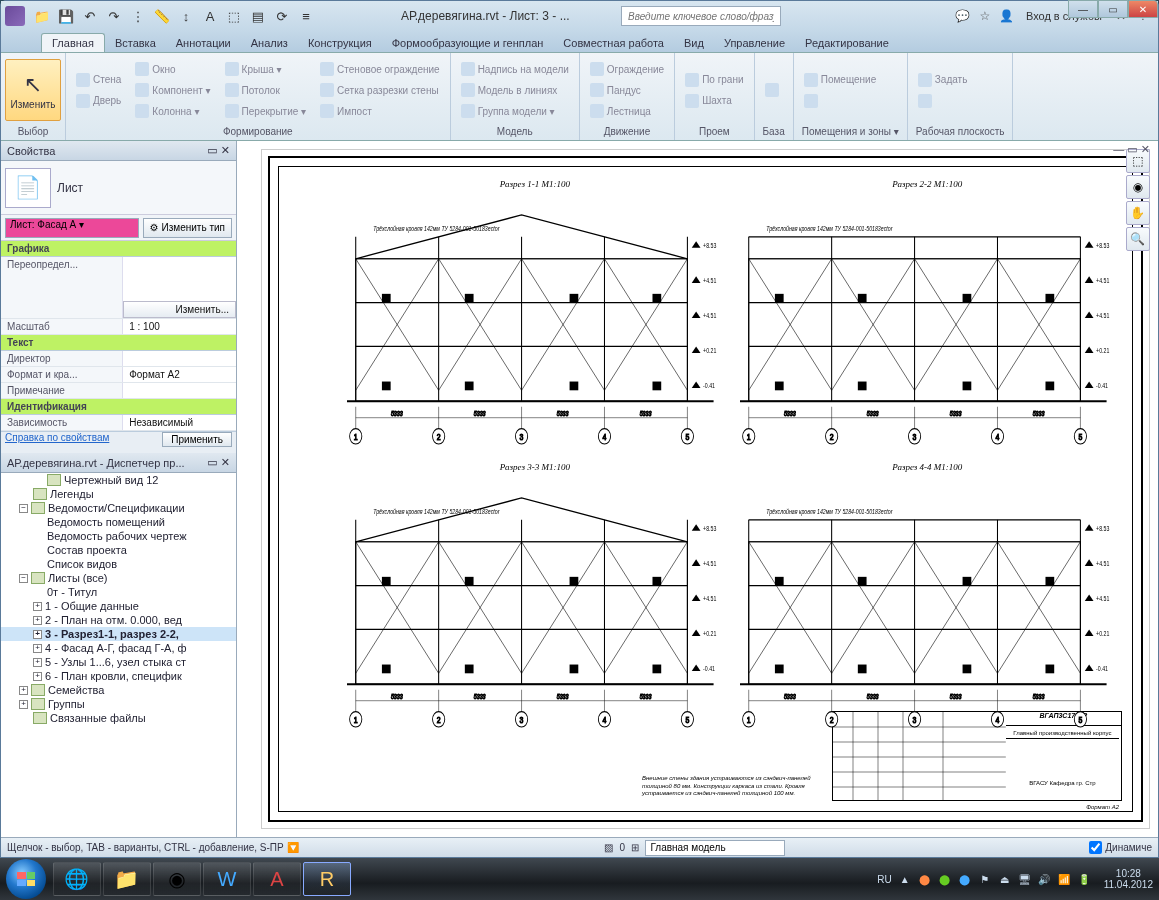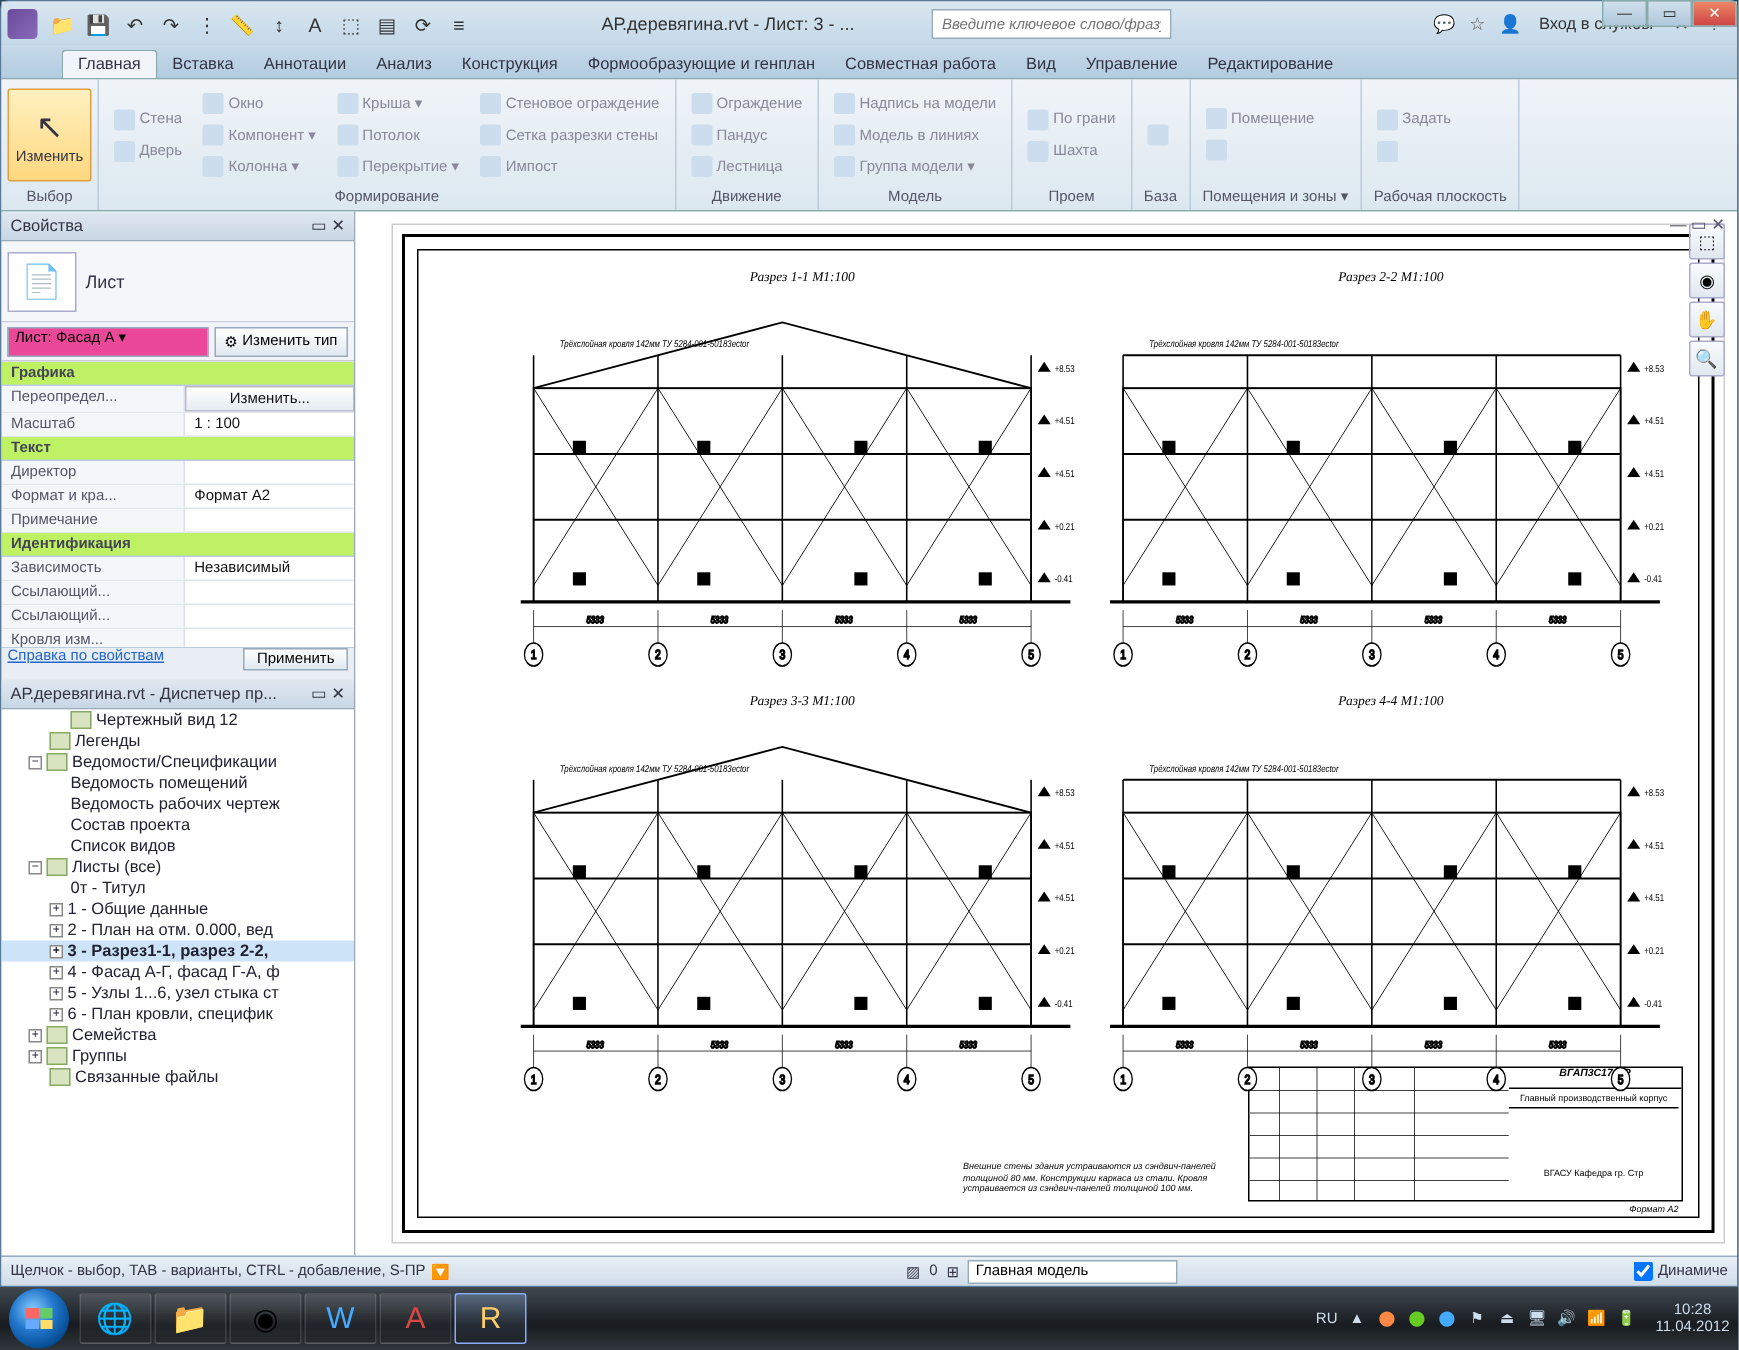--- a/index.html
+++ b/index.html
@@ -53,21 +53,21 @@
 
 .type-row { height: 26px; background: #f0f4f8; border-bottom: 1px solid #ccd; display: flex; align-items: center; padding: 2px 4px; gap: 4px; }
 .type-sel { flex: 1; height: 20px; background: #ec4899; border: 1px solid #9ab; font-size: 10px; padding: 0 4px; }
 .type-btn { height: 20px; padding: 2px 6px; background: linear-gradient(#fff, #e0e8ef); border: 1px solid #9ab; font-size: 10px; cursor: pointer; display: flex; align-items: center; gap: 3px; }
 
 .prop-grid { flex: 0 0 auto; overflow: auto; font-size: 10px; background: #fff; }
 .prop-cat { background: #bef264; padding: 2px 6px; font-weight: bold; color: #445; border-bottom: 1px solid #bcd; }
 .prop-row { display: flex; border-bottom: 1px solid #e0e6ec; }
 .prop-row .k { width: 52%; padding: 2px 6px; color: #556; background: #f4f7fa; border-right: 1px solid #dde; }
 .prop-row .v { flex: 1; padding: 2px 6px; color: #111; }
-.prop-row .v.btn { background: linear-gradient(#fff,#e6ecf2); border: 1px solid #bbc; text-align: center; cursor: pointer; }
+.prop-row .v.btn { background: linear-gradient(#fff,#e6ecf2); border: 1px solid #bbc; text-align: right; cursor: pointer; margin-top: 44px; }
 
 .props-footer { height: 22px; border-top: 1px solid #bcd; display: flex; align-items: flex-start; padding: 0 4px; gap: 6px; }
 .props-footer a { font-size: 10px; color: #2266cc; text-decoration: underline; cursor: pointer; }
 .props-footer button { margin-left: auto; font-size: 10px; padding: 1px 8px; background: linear-gradient(#fff,#e0e8ef); border: 1px solid #9ab; }
 
 .browser { flex: 1; overflow: auto; font-size: 11px; color: #223; background: #fff; }
 .tree-line { padding: 1px 4px; display: flex; align-items: center; gap: 3px; white-space: nowrap; cursor: pointer; }
 .tree-line.sel { background: #cde4f8; font-weight: bold; }
 .expander { width: 9px; height: 9px; border: 1px solid #888; display: inline-flex; align-items: center; justify-content: center; font-size: 8px; line-height: 1; background: #fff; }
 .tico { width: 14px; height: 12px; background: #d8e4c0; border: 1px solid #8a6; }
@@ -184,36 +184,36 @@
             <div class="rbtn-sm"><span class="ico"></span>Стеновое ограждение</div>
             <div class="rbtn-sm"><span class="ico"></span>Сетка разрезки стены</div>
             <div class="rbtn-sm"><span class="ico"></span>Импост</div>
           </div>
         </div>
         <div class="rgroup-label">Формирование</div>
       </div>
       <div class="rgroup">
         <div class="rgroup-body">
           <div class="rcol">
+            <div class="rbtn-sm"><span class="ico"></span>Надпись на модели</div>
+            <div class="rbtn-sm"><span class="ico"></span>Модель в линиях</div>
+            <div class="rbtn-sm"><span class="ico"></span>Группа модели ▾</div>
+          </div>
+        </div>
+        <div class="rgroup-label">Модель</div>
+      </div>
+      <div class="rgroup">
+        <div class="rgroup-body">
+          <div class="rcol">
             <div class="rbtn-sm"><span class="ico"></span>Ограждение</div>
             <div class="rbtn-sm"><span class="ico"></span>Пандус</div>
             <div class="rbtn-sm"><span class="ico"></span>Лестница</div>
           </div>
         </div>
         <div class="rgroup-label">Движение</div>
-      </div>
-      <div class="rgroup">
-        <div class="rgroup-body">
-          <div class="rcol">
-            <div class="rbtn-sm"><span class="ico"></span>Надпись на модели</div>
-            <div class="rbtn-sm"><span class="ico"></span>Модель в линиях</div>
-            <div class="rbtn-sm"><span class="ico"></span>Группа модели ▾</div>
-          </div>
-        </div>
-        <div class="rgroup-label">Модель</div>
       </div>
       <div class="rgroup">
         <div class="rgroup-body">
           <div class="rcol">
             <div class="rbtn-sm"><span class="ico"></span>По грани</div>
             <div class="rbtn-sm"><span class="ico"></span>Шахта</div>
           </div>
         </div>
         <div class="rgroup-label">Проем</div>
       </div>

